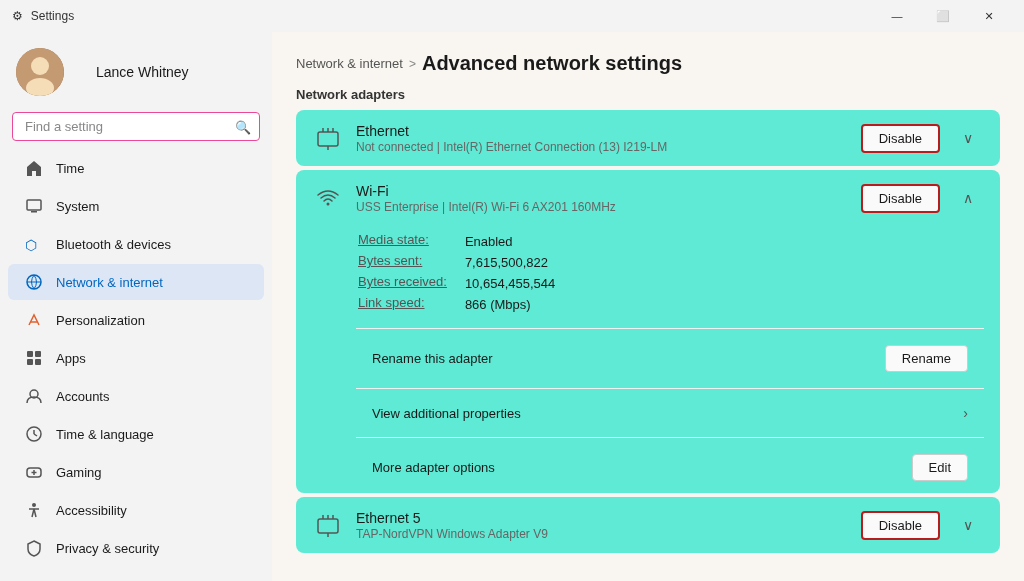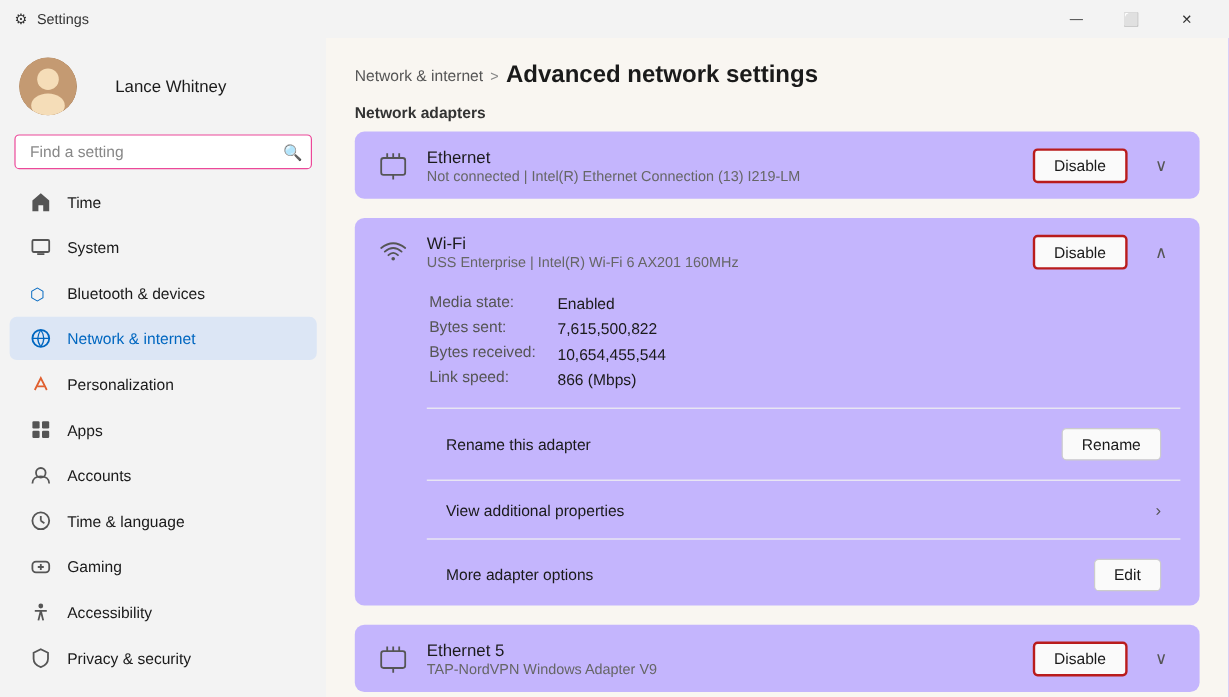--- a/index.html
+++ b/index.html
@@ -160,23 +160,23 @@
     .breadcrumb-sep { color: #888; font-size: 12px; }
     .breadcrumb-current { font-weight: 700; font-size: 20px; color: #1a1a1a; }
     .section-title {
       font-size: 13px;
       font-weight: 600;
       color: #333;
       margin-bottom: 8px;
       margin-top: 4px;
     }
     .card {
-      background: #c4b5fd;
+      background: #5eead4;
       border-radius: 8px;
-      margin-bottom: 14px;
+      margin-bottom: 2px;
       overflow: hidden;
     }
     .adapter-row {
       display: flex;
       align-items: center;
       padding: 12px 16px;
       gap: 12px;
     }
     .adapter-icon {
       width: 32px;
@@ -220,20 +220,21 @@
     .wifi-details-table {
       font-size: 13px;
       color: #333;
       margin-bottom: 12px;
     }
     .wifi-details-table tr td:first-child {
       color: #555;
       padding-right: 16px;
       padding-bottom: 4px;
       white-space: nowrap;
+      text-decoration: underline;
     }
     .wifi-details-table tr td:last-child {
       color: #1a1a1a;
       font-weight: 400;
     }
     .divider { border: none; border-top: 1px solid #f0f0f0; margin: 4px 0; }
     .action-row {
       display: flex;
       align-items: center;
       padding: 12px 16px;

